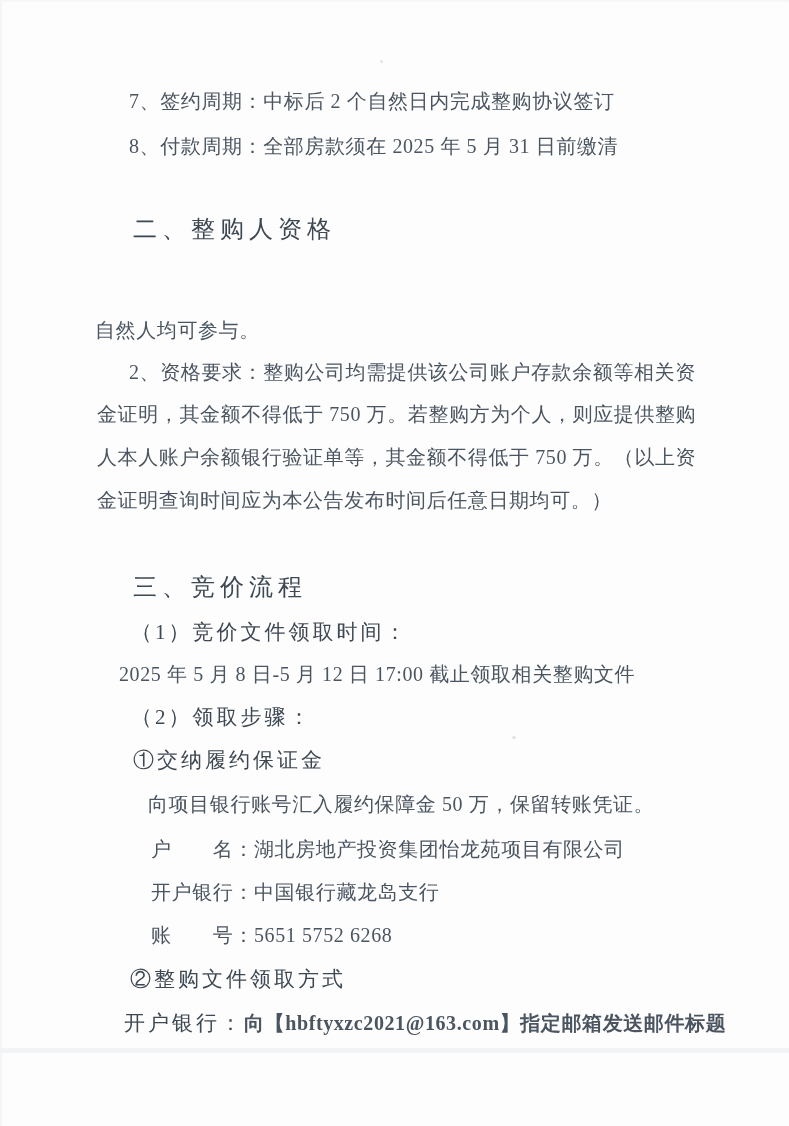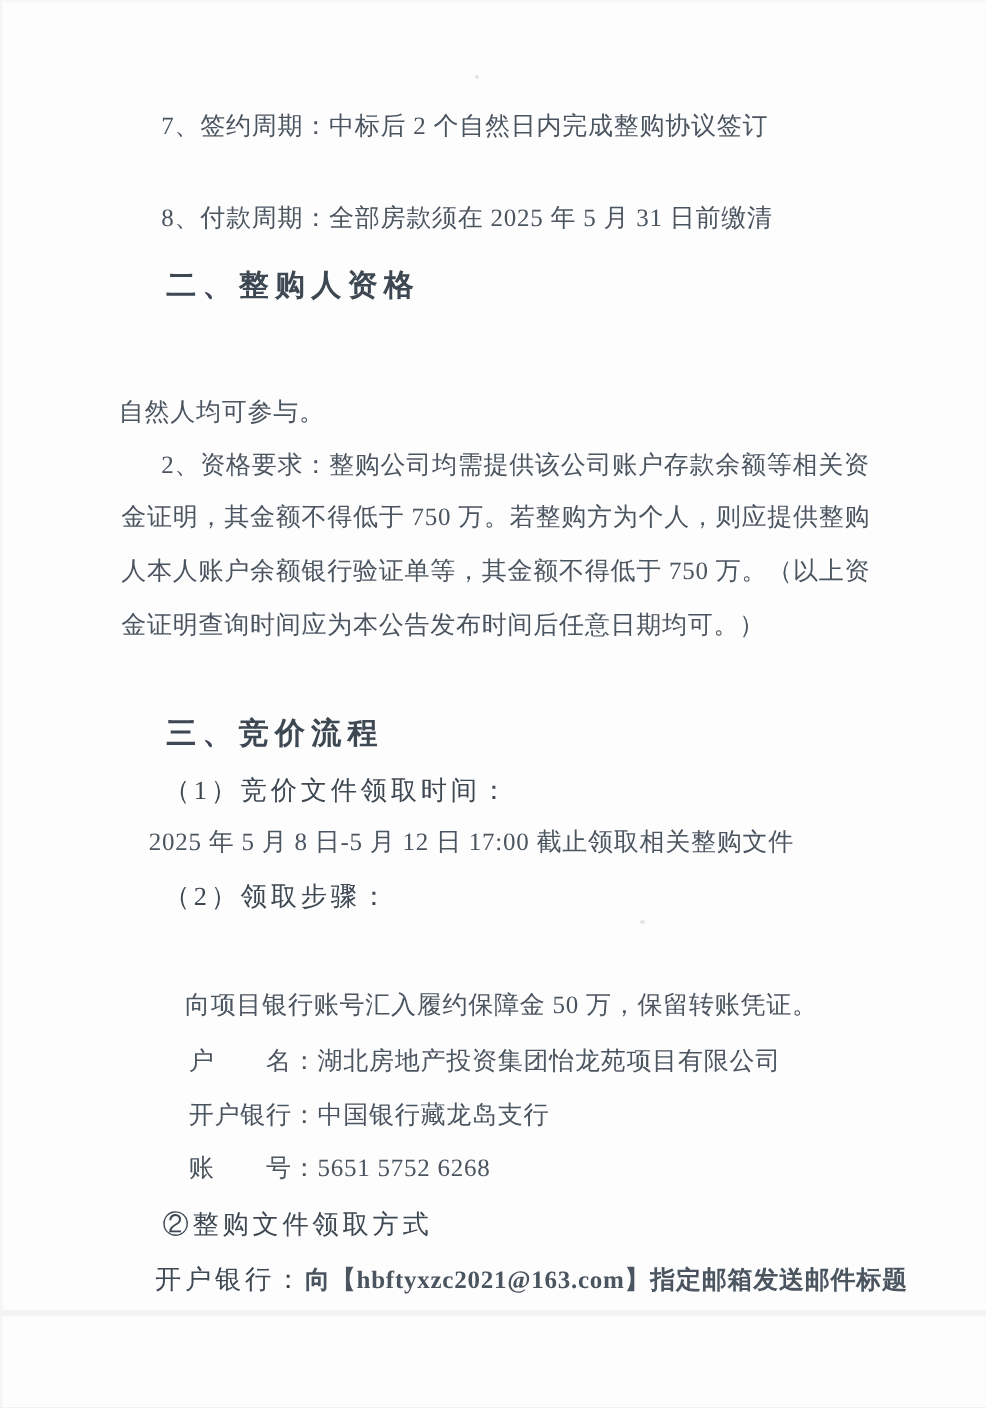--- a/index.html
+++ b/index.html
@@ -41,21 +41,21 @@
     line-height: 26px;
     color: var(--text, #4b5560);
   }
   .bold {
     font-weight: normal;
     color: var(--text-bold, #3e4852);
     letter-spacing: 3px;
     font-size: 21px;
   }
   .heading {
-    font-weight: bold;
+    font-weight: normal;
     color: var(--text-bold, #3e4852);
     font-size: 24px;
     letter-spacing: 5px;
   }
   .mixed-line .rest {
     font-weight: bold;
     color: var(--text, #4b5560);
     letter-spacing: 0.6px;
     font-size: 20px;
   }
@@ -65,38 +65,39 @@
 
 <div class="page">
 
   <div class="edge-left"></div>
   <div class="edge-top"></div>
   <div class="scan-band"></div>
   <div class="speck speck-1"></div>
   <div class="speck speck-2"></div>
 
   <div class="line" style="left:129px; top:88px">7、签约周期：中标后 2 个自然日内完成整购协议签订</div>
-  <div class="line" style="left:129px; top:162px">8、付款周期：全部房款须在 2025 年 5 月 31 日前缴清</div>
+  <div class="line" style="left:129px; top:133px">8、付款周期：全部房款须在 2025 年 5 月 31 日前缴清</div>
 
   <div class="line heading" style="left:133px; top:216px">二、整购人资格</div>
 
   <div class="line" style="left:95px; top:317px">自然人均可参与。</div>
 
   <div class="line" style="left:129px; top:359px">2、资格要求：整购公司均需提供该公司账户存款余额等相关资</div>
   <div class="line" style="left:97px; top:401px">金证明，其金额不得低于 750 万。若整购方为个人，则应提供整购</div>
   <div class="line" style="left:97px; top:444px">人本人账户余额银行验证单等，其金额不得低于 750 万。（以上资</div>
   <div class="line" style="left:97px; top:487px">金证明查询时间应为本公告发布时间后任意日期均可。）</div>
 
   <div class="line heading" style="left:133px; top:574px">三、竞价流程</div>
 
   <div class="line bold" style="left:131px; top:619px">（1）竞价文件领取时间：</div>
   <div class="line" style="left:119px; top:661px">2025 年 5 月 8 日-5 月 12 日 17:00 截止领取相关整购文件</div>
 
   <div class="line bold" style="left:131px; top:704px">（2）领取步骤：</div>
 
+  <div class="line bold" style="left:133px; top:747px">①交纳履约保证金</div>
   <div class="line" style="left:148px; top:791px">向项目银行账号汇入履约保障金 50 万，保留转账凭证。</div>
 
   <div class="line" style="left:151px; top:836px">
     <span>户　　名：</span><span>湖北房地产投资集团怡龙苑项目有限公司</span>
   </div>
   <div class="line" style="left:151px; top:879px">
     <span>开户银行：</span><span>中国银行藏龙岛支行</span>
   </div>
   <div class="line" style="left:151px; top:922px">
     <span>账　　号：</span><span>5651 5752 6268</span>

